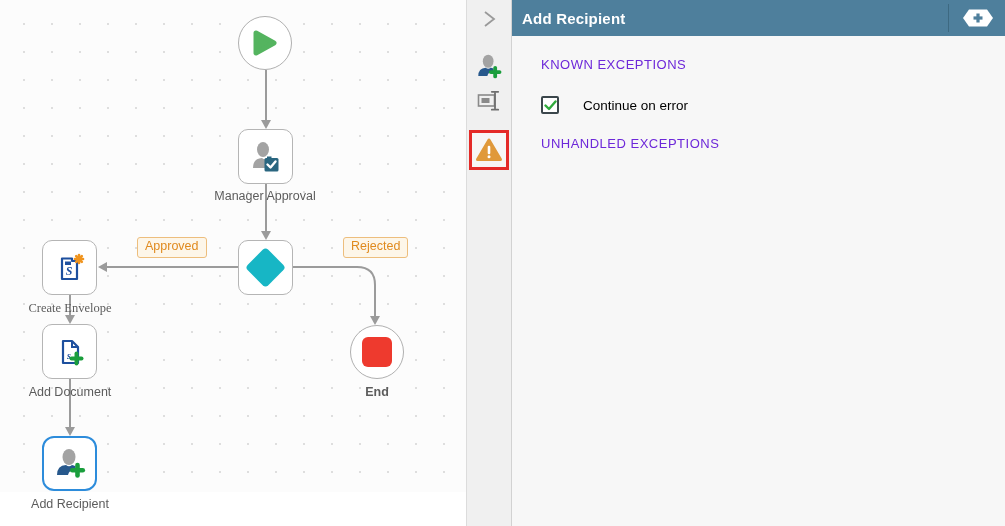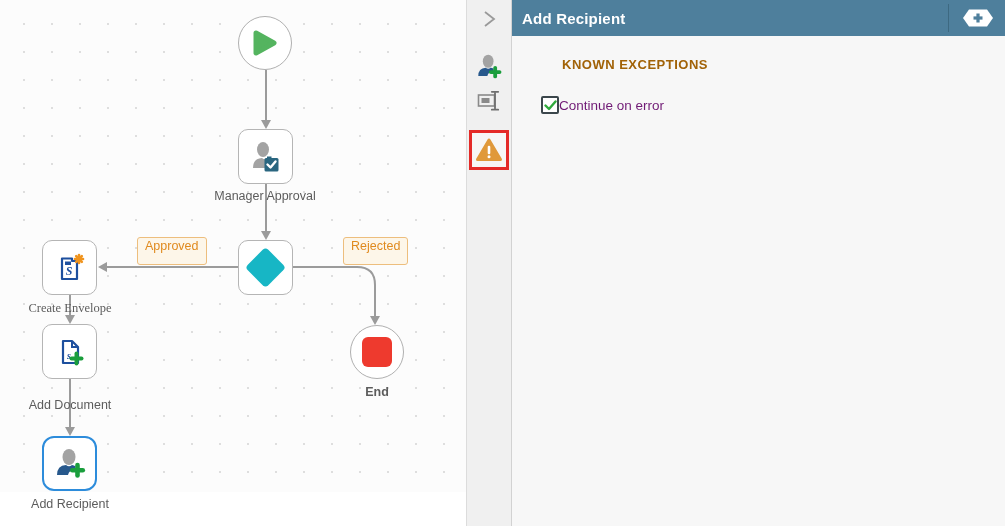--- a/index.html
+++ b/index.html
@@ -33,21 +33,21 @@
     position: absolute; width: 140px; text-align: center;
     font-size: 12.5px; color: #5c5c5c; line-height: 14px;
   }
 
   .diamond { width: 29px; height: 29px; background: #17b6c5; border-radius: 4px; transform: rotate(45deg); }
   .end-square { width: 30px; height: 30px; background: #ee3a2e; border-radius: 6px; }
 
   .branch-label {
     position: absolute; font-size: 12.5px; color: #e08a1e;
     background: #fdf6e9; border: 1px solid #edbe7d; border-radius: 3px;
-    padding: 1px 7px 10px; line-height: 15px;
+    padding: 1px 7px 3px; line-height: 15px;
   }
 
   
   .side-toolbar {
     flex: 0 0 46px; width: 46px; background: #f0f0f0;
     border-left: 1px solid #dcdcdc; border-right: 1px solid #d2d2d2;
     display: flex; flex-direction: column; align-items: center;
   }
   .tool-btn { width: 40px; height: 34px; display: flex; align-items: center; justify-content: center; cursor: pointer; }
   .tool-btn.chevron { margin-top: 4px; height: 30px; }
@@ -62,28 +62,28 @@
   .panel-header {
     height: 36px; background: #4e7f9c; display: flex; align-items: center;
     padding: 0 12px 0 10px; flex: 0 0 36px;
   }
   .panel-title { color: #ffffff; font-size: 15px; font-weight: 600; letter-spacing: 0.2px; flex: 1; }
   .header-divider { width: 1px; height: 28px; background: #3d6981; margin-right: 14px; }
   .header-add { width: 30px; height: 18px; display: flex; align-items: center; justify-content: center; cursor: pointer; }
 
   .panel-body { padding: 21px 20px 0 29px; }
   .section-heading {
-    font-size: 13px; color: #a16207; letter-spacing: 0.5px; font-weight: 700; margin-left: 21px;
+    font-size: 13px; color: #6d28d9; letter-spacing: 0.5px; font-weight: 400;
   }
   .check-row { display: flex; align-items: center; margin: 24px 0 22px 0; }
   .checkbox {
     width: 18px; height: 18px; background: #fff; border: 2px solid #3c474c; border-radius: 2px;
     display: flex; align-items: center; justify-content: center; cursor: pointer; flex: 0 0 18px;
   }
-  .check-label { margin-left: 0; font-size: 13.5px; color: #701a75; }
+  .check-label { margin-left: 24px; font-size: 13.5px; color: #000000; }
 </style>
 </head>
 <body>
 
 <div class="app">
 
   <div class="canvas">
 
     <svg class="connectors" viewBox="0 0 466 526" xmlns="http://www.w3.org/2000/svg">
       <g stroke="#9b9b9b" stroke-width="2" fill="none">
@@ -147,21 +147,21 @@
       <svg width="36" height="36" viewBox="0 0 36 36">
         <path d="M11 7 H20 L26 13 V29 H11 Z" fill="none" stroke="#1d4f9e" stroke-width="2.2" stroke-linejoin="round"></path>
         <path d="M20 7 V13 H26" fill="none" stroke="#1d4f9e" stroke-width="2"></path>
         <text x="17" y="24.5" font-size="10" font-weight="bold" fill="#1d4f9e" text-anchor="middle" font-family="'Liberation Serif',serif" font-style="italic">s</text>
         <g stroke="#1a9e3c" stroke-width="4" stroke-linecap="round">
           <line x1="24.5" y1="19.5" x2="24.5" y2="29.5"></line>
           <line x1="19.5" y1="24.5" x2="29.5" y2="24.5"></line>
         </g>
       </svg>
     </div>
-    <div class="node-label" style="left:0px; top:398px;">Add Document</div>
+    <div class="node-label" style="left:0px; top:385px;">Add Document</div>
 
     <div class="node rect selected" style="left:42px; top:436px;">
       <svg width="34" height="32" viewBox="0 0 34 32">
         <ellipse cx="16" cy="9" rx="6.5" ry="8" fill="#a3a3a3"></ellipse>
         <path d="M4 27 Q4 17.5 13 17 Q16 19.5 19 17 Q21 17.2 22.5 18.2 L22.5 21 Q16 22 15 27 Z" fill="#27588c"></path>
         <g stroke="#1a9e3c" stroke-width="4.6" stroke-linecap="round">
           <line x1="24.5" y1="17" x2="24.5" y2="27.5"></line>
           <line x1="19.2" y1="22.2" x2="29.8" y2="22.2"></line>
         </g>
       </svg>
@@ -230,17 +230,18 @@
 
       <div class="check-row">
         <div class="checkbox">
           <svg width="13" height="11" viewBox="0 0 13 11">
             <polyline points="1.5,5.5 5,9 11.5,1.5" fill="none" stroke="#2faa3c" stroke-width="2.4" stroke-linecap="round" stroke-linejoin="round"></polyline>
           </svg>
         </div>
         <div class="check-label">Continue on error</div>
       </div>
 
+      <div class="section-heading">UNHANDLED EXCEPTIONS</div>
 
     </div>
   </div>
 
 </div>
 
 </body></html>

